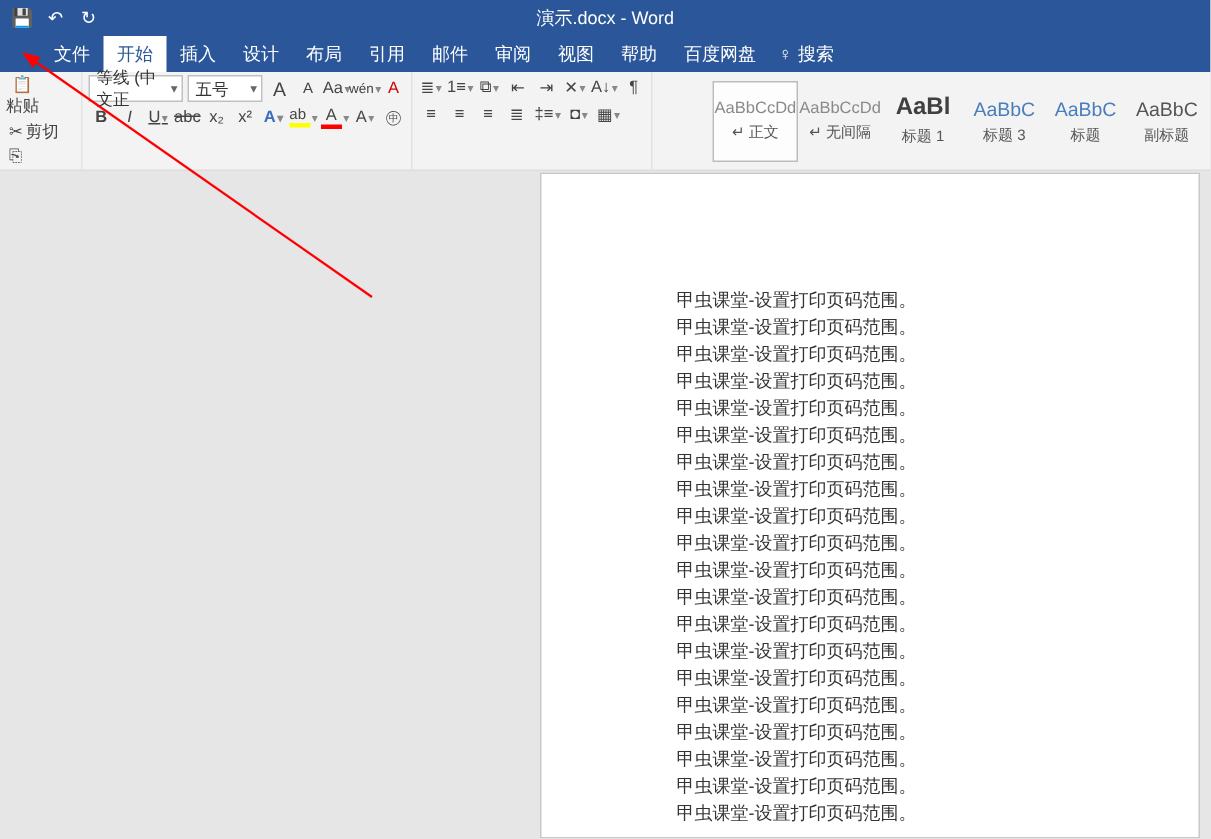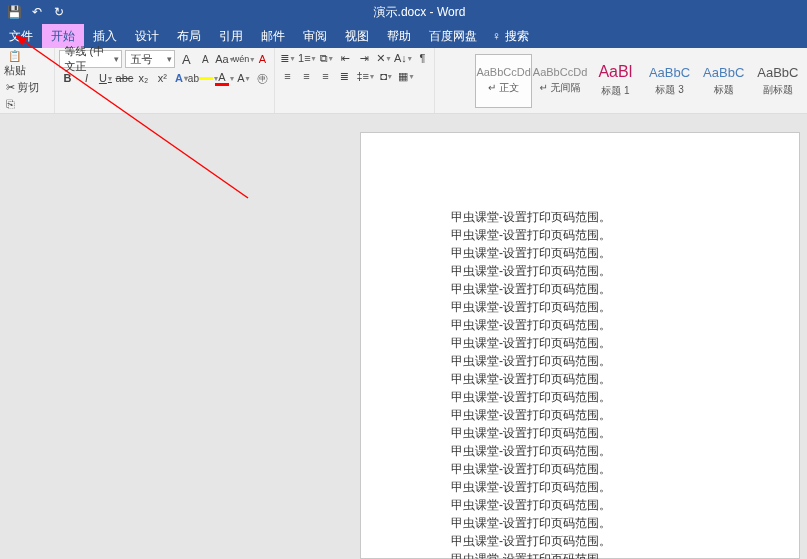--- a/index.html
+++ b/index.html
@@ -1,25 +1,25 @@
 <!DOCTYPE html>
 <html><head>
   <meta charset="utf-8">
   <style>
     * { margin: 0; padding: 0; box-sizing: border-box; font-family: "Microsoft YaHei", "Segoe UI", sans-serif; }
     html, body { height: 100%; }
     body { width: 807px; height: 559px; background: #e6e6e6; overflow: hidden; position: relative; }
     .titlebar { height: 24px; background: #2b579a; color: #fff; display: flex; align-items: center; position: relative; }
     .qa { display: flex; gap: 4px; padding-left: 6px; }
     .qa span { width: 18px; height: 18px; display: inline-flex; align-items: center; justify-content: center; font-size: 12px; cursor: pointer; }
-    .title-center { position: absolute; left: 50%; transform: translateX(-50%); font-size: 12px; white-space: nowrap; margin-left: 16px; }
-    .tabs { height: 24px; background: #2b579a; color: #fff; display: flex; align-items: center; font-size: 12px; }
+    .title-center { position: absolute; left: 50%; transform: translateX(-50%); font-size: 12px; white-space: nowrap; }
+    .tabs { height: 24px; background: #2b579a; color: #fff; display: flex; align-items: center; font-size: 12px; padding-left: 27px; }
     .tab { padding: 0 9px; height: 24px; display: flex; align-items: center; cursor: pointer; }
     .tab.file { background: #2b579a; }
-    .tab.active { background: #f0abfc; color: #2b579a; }
+    .tab.active { background: #ffffff; color: #2b579a; }
     .search-group { display: flex; align-items: center; gap: 4px; color: #fff; padding-left: 6px; }
     .search-icon { font-size: 12px; }
     .ribbon { height: 66px; background: #f3f3f3; display: flex; border-bottom: 1px solid #ddd; font-size: 11px; color: #444; }
     .ribbon-group { border-right: 1px solid #e2e2e2; display: flex; flex-direction: column; justify-content: space-between; padding: 2px 4px 0 4px; }
     .group-label { text-align: center; font-size: 11px; color: #666; padding-bottom: 2px; }
     .clip-group { width: 58px; }
     .clip-body { display: flex; flex-direction: column; align-items: flex-start; gap: 1px; }
     .clip-item { display: flex; align-items: center; gap: 2px; font-size: 11px; padding: 1px 2px; cursor: pointer; }
     .clip-paste { font-size: 11px; display: flex; flex-direction: column; align-items: center; gap: 0; }
     .font-group { width: 220px; }
@@ -30,25 +30,25 @@
     .mini-btn.drop::after { content: "▾"; font-size: 8px; color: #888; margin-left: 1px; }
     .b { font-weight: bold; } .i { font-style: italic; } .u { text-decoration: underline; } .s { text-decoration: line-through; }
     .color-swatch { width: 14px; height: 3px; background: red; display: inline-block; }
     .color-swatch.yellow { background: #ffff00; }
     .para-group { width: 160px; }
     .styles-group { flex: 1 1 auto; display: flex; flex-direction: column; justify-content: center; padding: 4px 2px; overflow: hidden; margin-left: 38px; }
     .styles-row { display: flex; }
     .style-box { width: 58px; height: 54px; border: 1px solid transparent; display: flex; flex-direction: column; align-items: center; justify-content: center; font-size: 10px; color: #555; cursor: pointer; gap: 3px; }
     .style-box.selected { border: 1px solid #bcbcbc; background: #fdfdfd; }
     .style-preview { font-size: 11px; color: #8a8a8a; text-align: center; white-space: nowrap; }
-    .style-preview.big { font-size: 16px; color: #be185d; font-weight: 400; }
+    .style-preview.big { font-size: 16px; color: #404040; font-weight: 700; }
     .style-preview.med { font-size: 13px; color: #4a7ebb; }
     .style-preview.medg { font-size: 13px; color: #555; }
     .doc-area { position: absolute; top: 114px; bottom: 0; left: 0; right: 0; background: #e6e6e6; }
-    .page { position: absolute; top: 18px; left: 360px; width: 440px; bottom: 0; background: #fff; border: 1px solid #c8c8c8; padding: 75px 0 0 90px; font-size: 12px; color: #333; line-height: 18px; font-family: SimSun, serif; }
+    .page { position: absolute; top: 1px; left: 360px; width: 440px; bottom: 0; background: #fff; border: 1px solid #c8c8c8; padding: 75px 0 0 90px; font-size: 12px; color: #333; line-height: 18px; font-family: SimSun, serif; }
     .page .line { white-space: nowrap; }
     .arrow-svg { position: absolute; top: 0; left: 0; width: 807px; height: 559px; pointer-events: none; z-index: 100; }
   </style>
 </head>
 <body>
 
 <div class="titlebar">
   <div class="qa">
     <span>💾</span>
     <span>↶</span>
@@ -113,21 +113,21 @@
       </div>
       <div class="font-row">
         <span class="mini-btn b">B</span>
         <span class="mini-btn i">I</span>
         <span class="mini-btn u drop">U</span>
         <span class="mini-btn s">abc</span>
         <span class="mini-btn">x₂</span>
         <span class="mini-btn">x²</span>
         <span class="mini-btn drop" style="color:#3a6bbf;font-weight:bold">A</span>
         <span class="mini-btn drop">
-          <span style="display:flex;flex-direction:row;align-items:center;">
+          <span style="display:flex;flex-direction:column;align-items:flex-start;">
             <span style="font-size:10px">ab</span>
               <span class="color-swatch yellow"></span>
           </span>
         </span>
         <span class="mini-btn drop">
           <span style="display:flex;flex-direction:column;align-items:center;">
             <span style="font-size:11px;">A</span>
               <span class="color-swatch"></span>
           </span>
         </span>

